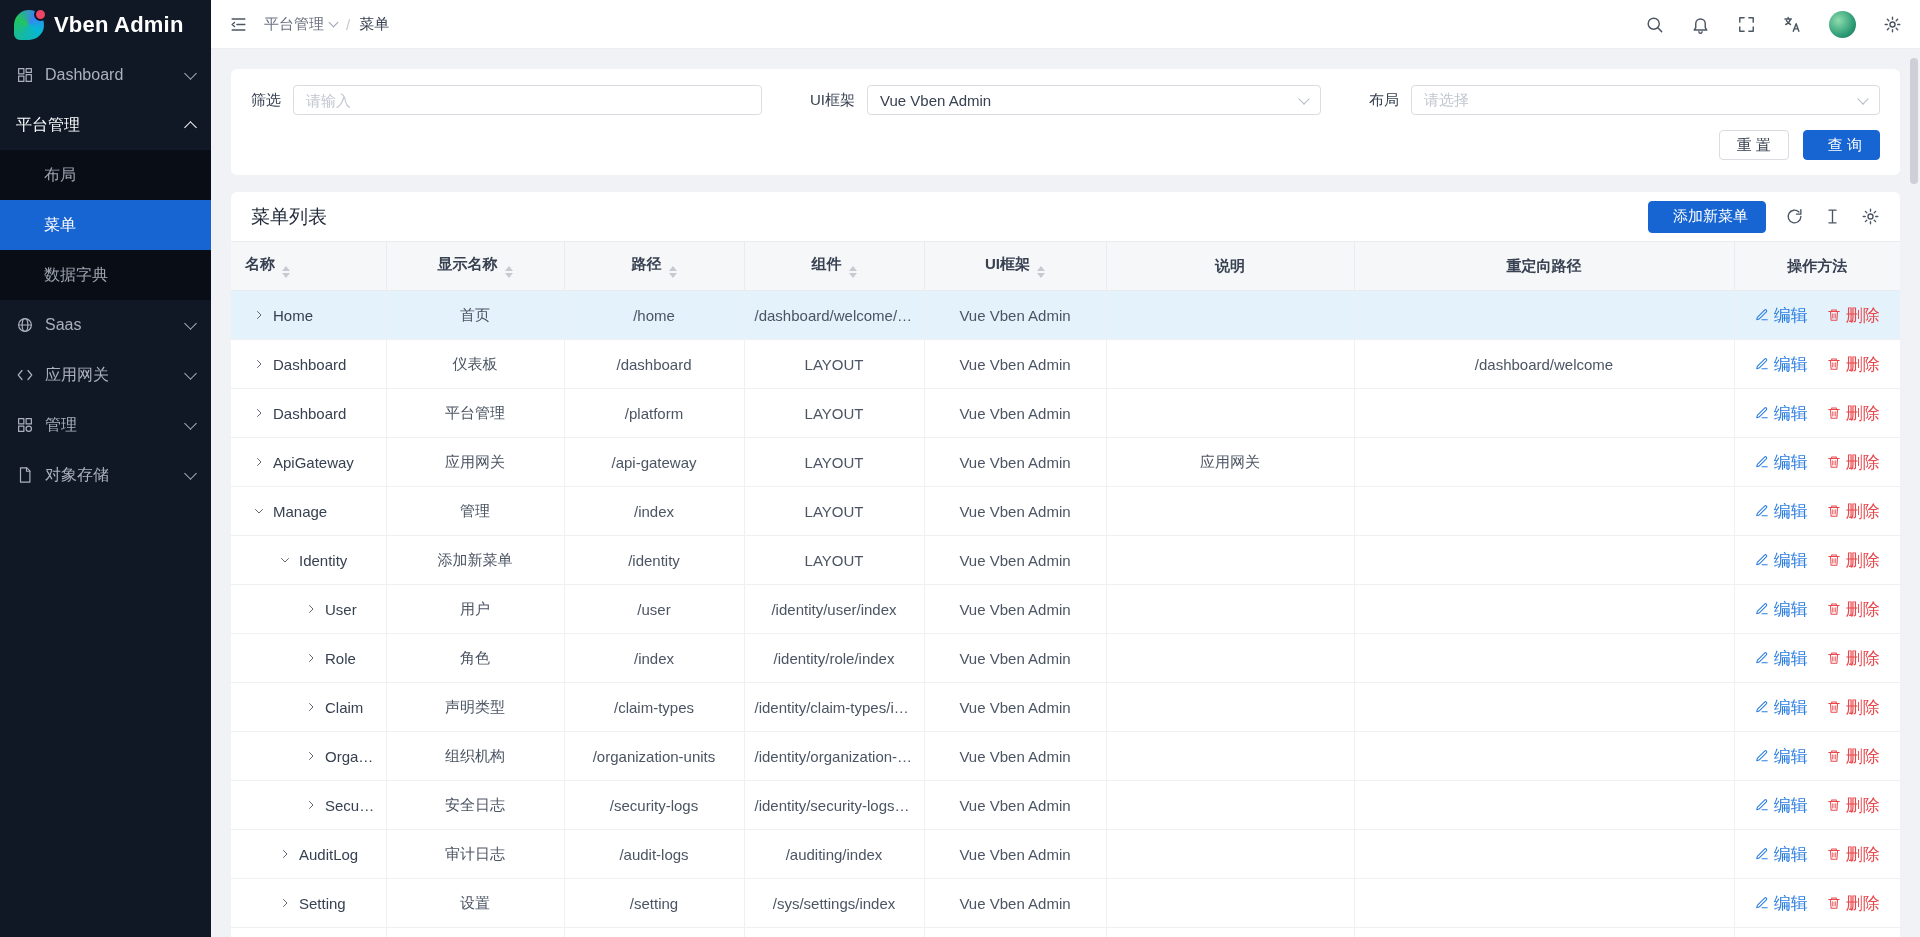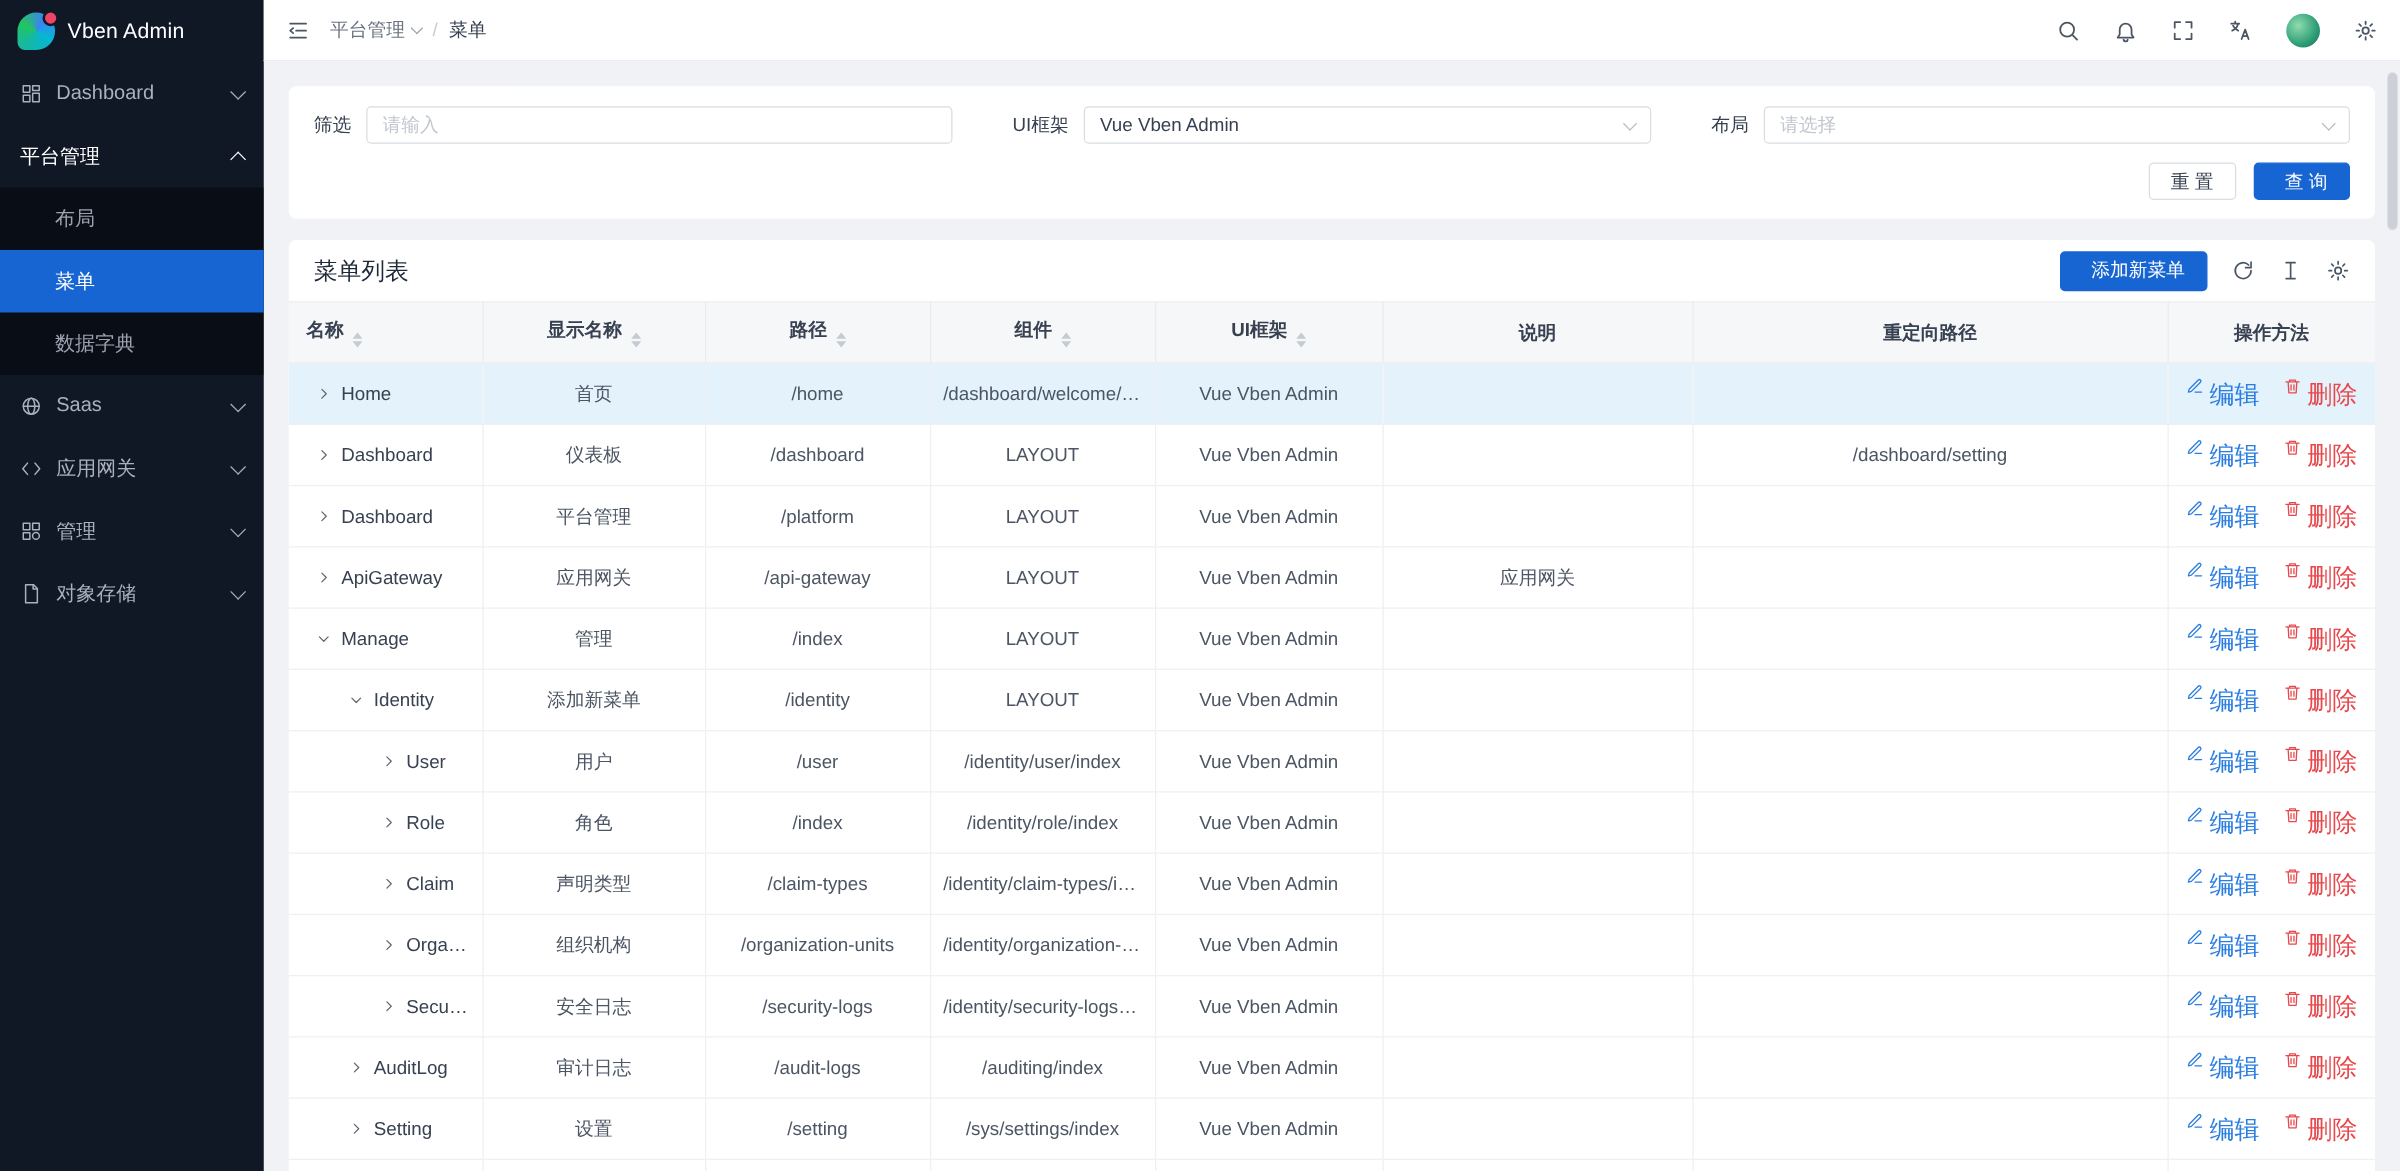--- a/index.html
+++ b/index.html
@@ -12,21 +12,21 @@
   *{margin:0;padding:0;box-sizing:border-box;}
   html,body{width:1920px;height:937px;overflow:hidden;}
   body{display:flex;background:#f0f2f5;font-family:"Liberation Sans",sans-serif;color:#374151;}
   svg{display:block;}
 
   
   .sidebar{width:211px;flex-shrink:0;background:var(--sidebar-bg);display:flex;flex-direction:column;}
   .logo-row{height:50px;display:flex;align-items:center;padding:0 14px;gap:10px;cursor:pointer;}
   .logo-mark{width:30px;height:30px;border-radius:50% 50% 50% 6px;background:conic-gradient(from 210deg,#14b8a6,#22c55e,#3b82f6,#06b6d4,#14b8a6);position:relative;flex-shrink:0;}
   .logo-mark::after{content:"";position:absolute;top:-2px;right:-3px;width:9px;height:9px;border-radius:50%;background:#ef4464;border:2px solid #101826;}
-  .logo-text{color:#fff;font-size:17px;font-weight:400;letter-spacing:.2px;}
+  .logo-text{color:#fff;font-size:22px;font-weight:700;letter-spacing:.2px;}
   .side-item{height:50px;display:flex;align-items:center;padding:0 16px;gap:11px;font-size:16px;color:#aab1bd;cursor:pointer;}
   .side-item .lbl{flex:1;white-space:nowrap;overflow:hidden;text-overflow:ellipsis;}
   .side-item.group-open{color:#fff;}
   .sicon{width:18px;height:18px;flex-shrink:0;}
   .sicon svg{width:18px;height:18px;fill:none;stroke:currentColor;stroke-width:1.6;stroke-linecap:round;stroke-linejoin:round;}
   .chev{width:9px;height:9px;border-right:1.6px solid currentColor;border-bottom:1.6px solid currentColor;flex-shrink:0;}
   .chev-down{transform:rotate(45deg);margin-top:-4px;}
   .chev-up{transform:rotate(-135deg);margin-top:4px;}
   .sub-wrap{background:rgba(0,0,0,.42);}
   .sub-item{height:50px;display:flex;align-items:center;padding-left:44px;font-size:16px;color:#9ca3af;cursor:pointer;}
@@ -83,21 +83,21 @@
   .sorter i{display:block;width:0;height:0;border-left:4px solid transparent;border-right:4px solid transparent;}
   .sorter .up{border-bottom:5px solid #c6cad1;margin-bottom:2px;}
   .sorter .down{border-top:5px solid #c6cad1;}
   .name-cell{text-align:left;padding-left:14px;}
   .name-inner{display:flex;align-items:center;gap:8px;}
   .indent{display:inline-block;flex-shrink:0;}
   .row-chev{display:inline-flex;cursor:pointer;flex-shrink:0;}
   .row-chev svg{width:12px;height:12px;fill:none;stroke:#606772;stroke-width:2;stroke-linecap:round;stroke-linejoin:round;}
   .row-chev.open svg{transform:rotate(90deg);}
   .rname{color:#374151;overflow:hidden;text-overflow:ellipsis;}
-  .act{display:inline-flex;align-items:flex-start;gap:5px;font-size:20px;cursor:pointer;text-decoration:none;}
+  .act{display:inline-flex;align-items:center;gap:5px;font-size:17px;cursor:pointer;text-decoration:none;}
   .act svg{width:14px;height:14px;fill:none;stroke:currentColor;stroke-width:1.8;stroke-linecap:round;stroke-linejoin:round;}
   .act.edit{color:var(--edit-blue);}
   .act.del{color:var(--delete-red);margin-left:15px;}
 
   .page-scrollbar{position:fixed;right:2px;top:58px;width:8px;height:126px;border-radius:4px;background:#cdd0d6;cursor:pointer;}
 </style>
 </head>
 <body>
 
 <aside class="sidebar">
@@ -360,21 +360,21 @@
                     </svg>
                   </span>
         <span class="rname">Dashboard</span>
       </span>
     </td>
     <td>仪表板</td>
     <td>/dashboard</td>
     <td>LAYOUT</td>
     <td>Vue Vben Admin</td>
     <td></td>
-    <td>/dashboard/setting</td>
+    <td>/dashboard/welcome</td>
     <td>
       <a class="act edit">
         <svg viewBox="0 0 24 24">
                     <path d="M12 20h9M16.5 3.5a2.1 2.1 0 0 1 3 3L7 19l-4 1 1-4z"></path>
                   </svg>
         <span>编辑</span>
       </a>
       <a class="act del">
         <svg viewBox="0 0 24 24">
                     <path d="M3 6h18M8 6V3.5h8V6M6 6l1 15h10l1-15M10 10v7M14 10v7"></path>

